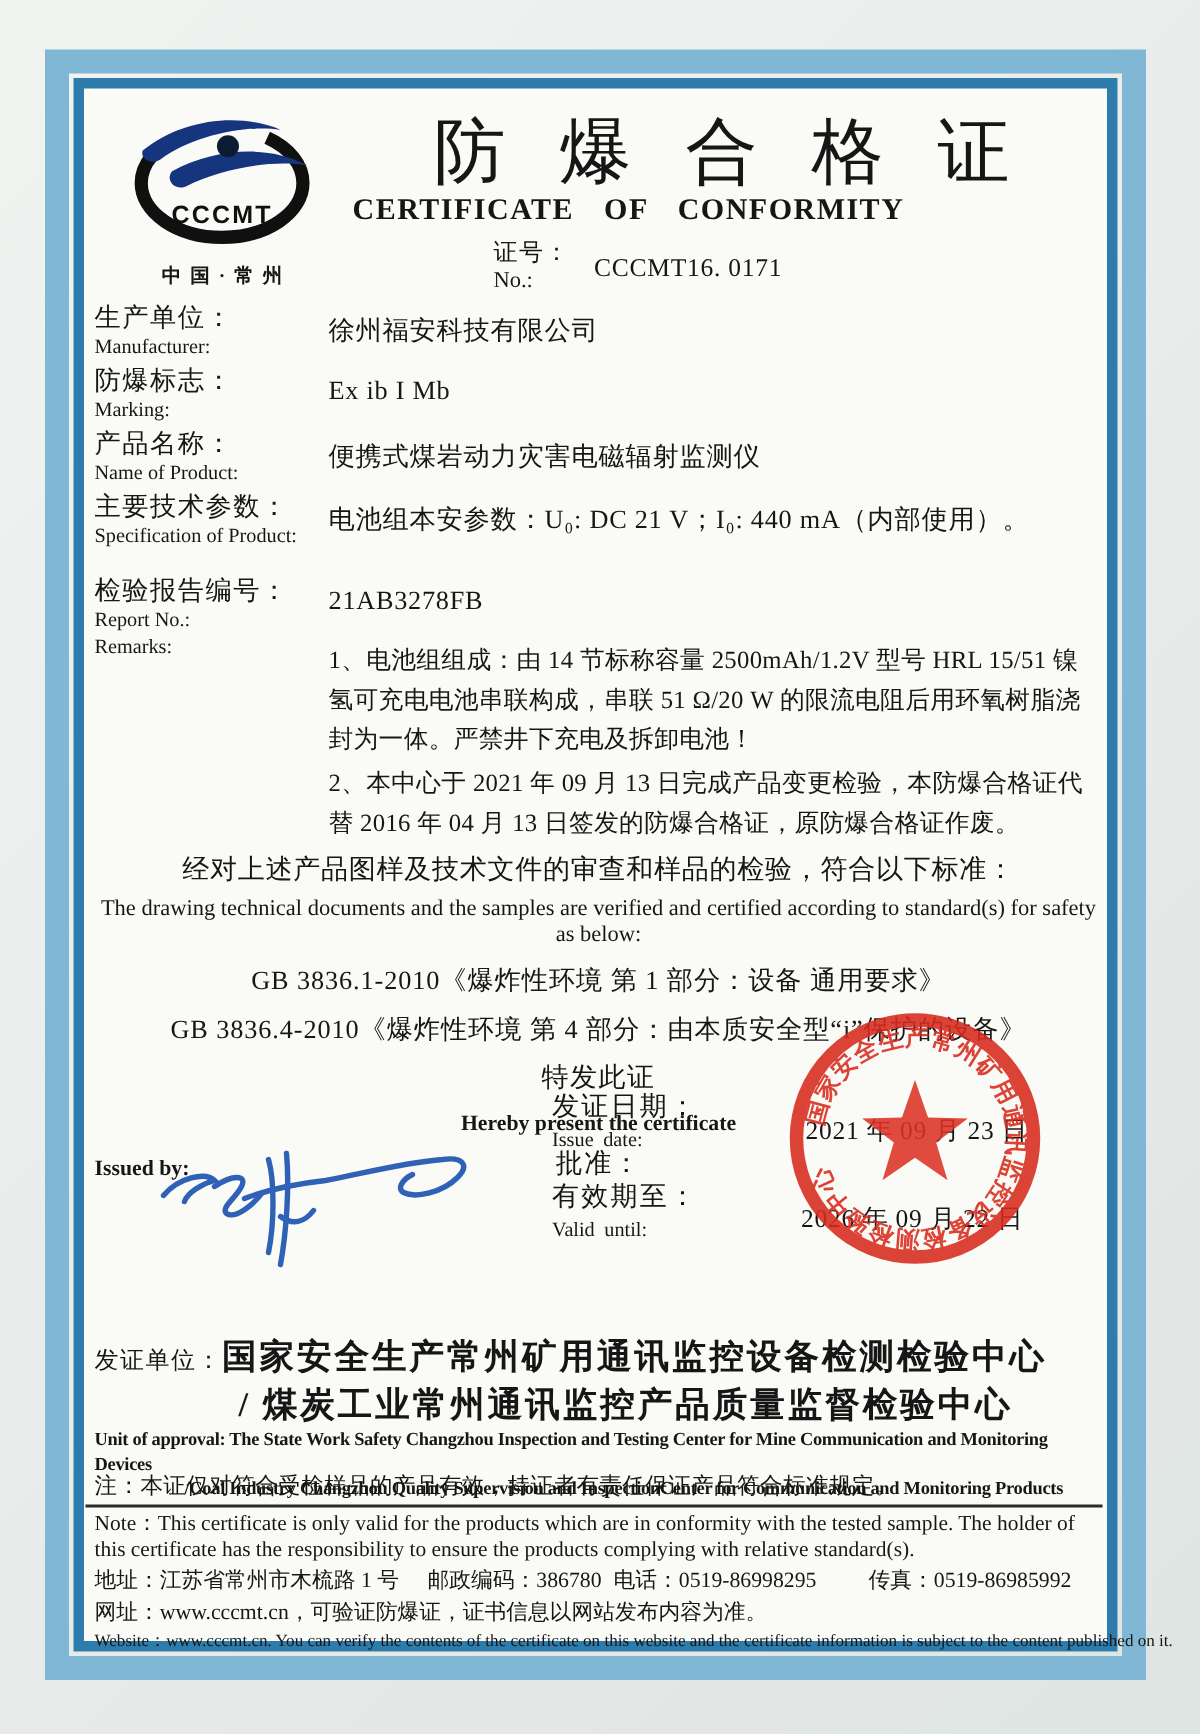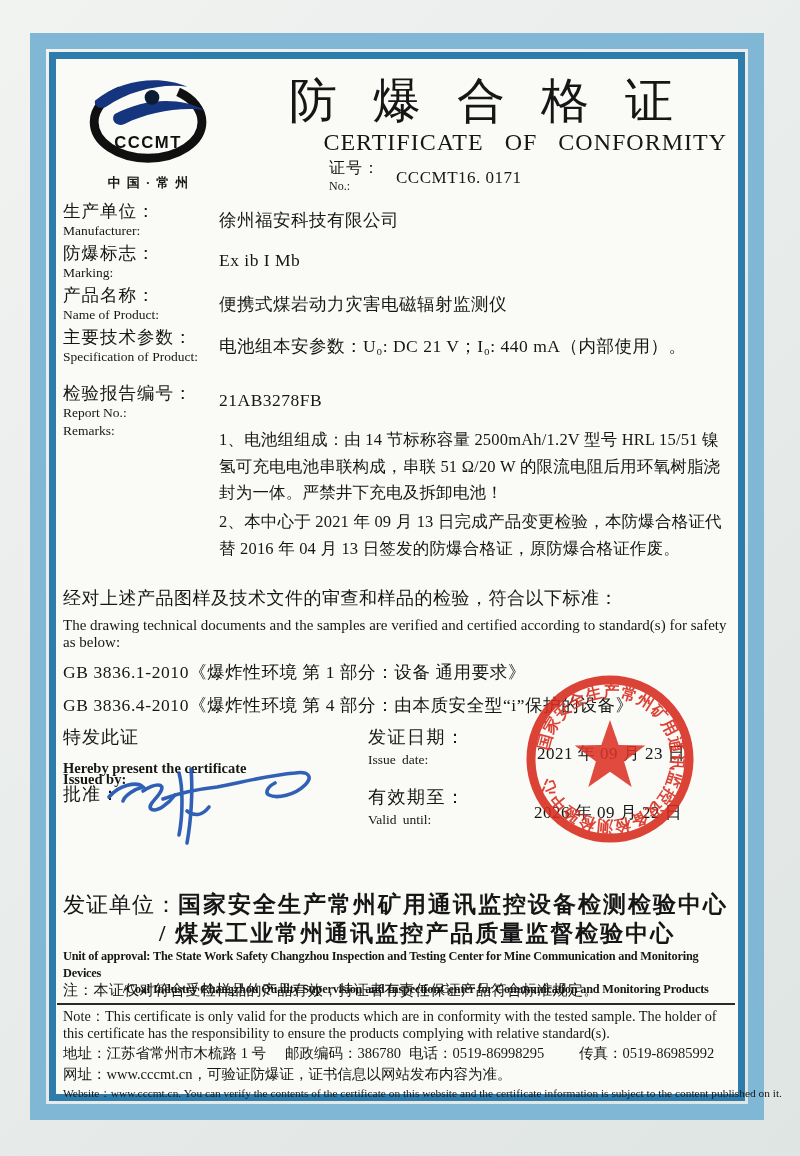--- a/index.html
+++ b/index.html
@@ -12,39 +12,39 @@
     border:16px solid #7fb7d5;box-sizing:border-box;}
   .band-dark{position:absolute;left:49px;top:52px;width:696px;height:1049px;
     border:7px solid #2d7cab;box-sizing:border-box;background:#fafaf6;}
   .paper{position:absolute;left:57px;top:59px;width:681px;height:1034px;}
 
   
   .logo-wrap{position:absolute;left:12px;top:12px;width:164px;text-align:center;}
   .logo-region{font-size:13px;font-weight:bold;letter-spacing:6px;margin-top:1px;}
   .title-cn{position:absolute;left:178px;top:10px;width:492px;text-align:center;
     font-size:48px;letter-spacing:36px;padding-left:36px;box-sizing:border-box;white-space:nowrap;}
-  .title-en{position:absolute;left:178px;top:70px;width:492px;text-align:right;
-    font-size:24px;font-weight:normal;word-spacing:14px;letter-spacing:1px;}
+  .title-en{position:absolute;left:178px;top:70px;width:492px;text-align:left;
+    font-size:20px;font-weight:bold;word-spacing:14px;letter-spacing:1px;}
   .certno{position:absolute;left:272px;top:99px;display:flex;gap:16px;}
   .certno .cn{font-size:16px;letter-spacing:1px;}
-  .certno .en{font-size:12px;font-family:Liberation Serif, serif;}
+  .certno .en{font-size:15px;font-family:Liberation Serif, serif;}
   .certno-value{font-size:17px;align-self:center;padding-top:4px;letter-spacing:0.5px;}
 
   
   .fields{position:absolute;left:6px;top:140px;width:670px;}
   .frow{display:flex;min-height:41px;margin-bottom:1px;}
   .flabel{width:156px;flex:none;}
   .flabel .cn{font-size:17.5px;letter-spacing:1px;}
   .flabel .en{font-size:13.5px;line-height:1.15;}
   .fvalue{flex:1;font-size:17.5px;padding-top:9px;letter-spacing:0.5px;}
   .gap12{height:14px;}
   .remarks-val p{margin:0 0 2px 0;font-size:16.5px;line-height:1.62;letter-spacing:0.2px;}
 
   
-  .standards{position:absolute;left:6px;top:527px;width:672px;}
+  .standards{position:absolute;left:6px;top:508px;width:672px;text-align:center;}
   .std-intro-cn{margin:0;font-size:18px;letter-spacing:0.5px;}
   .std-intro-en{margin:7px 0 0 0;font-size:15px;}
   .std-item{margin:9px 0 0 0;font-size:17.5px;letter-spacing:0.6px;}
   .present-cn{margin:8px 0 0 0;font-size:18px;letter-spacing:1px;}
   .present-en{margin:11px 0 0 0;font-size:14.5px;font-weight:bold;}
   .approve-cn{margin:5px 0 0 0;font-size:18px;letter-spacing:1px;}
   .issuedby{position:absolute;left:6px;top:712px;font-size:14.5px;font-weight:bold;}
   .signature{position:absolute;left:42px;top:692px;}
   .dlabel{position:absolute;text-align:left;width:150px;}
   .dlabel .cn{font-size:18px;letter-spacing:1.5px;}
@@ -52,21 +52,21 @@
   .dlabel1{right:220px;top:666px;}
   .dlabel2{right:220px;top:726px;}
   .dval{position:absolute;font-size:17px;letter-spacing:0.5px;}
   .dval1{left:480px;top:683px;}
   .dval2{left:477px;top:742px;}
   .stamp{position:absolute;left:450px;top:597px;opacity:0.88;}
 
   
   .issuer{position:absolute;left:6px;top:831px;width:672px;}
   .issuer-line1{display:flex;align-items:baseline;line-height:29px;}
-  .issuer-label{font-size:22px;flex:none;letter-spacing:1px;}
+  .issuer-label{font-size:16px;flex:none;letter-spacing:1px;}
   .issuer-big{font-size:23px;font-weight:bold;letter-spacing:2px;white-space:nowrap;}
   .issuer-line2{margin-left:96px;line-height:29px;}
   .issuer-en1{font-size:12.3px;font-weight:bold;line-height:16.5px;letter-spacing:-0.2px;}
   .issuer-en1 .lbl{font-weight:bold;}
   .issuer-en2{font-size:12.3px;font-weight:bold;line-height:16px;margin-left:60px;letter-spacing:-0.2px;}
 
   
   .footer{position:absolute;left:0px;top:922px;width:678px;}
   .note-cn{font-size:15px;letter-spacing:0.3px;padding:0 0 3px 6px;
     border-bottom:2px solid #2a2a2a;}

